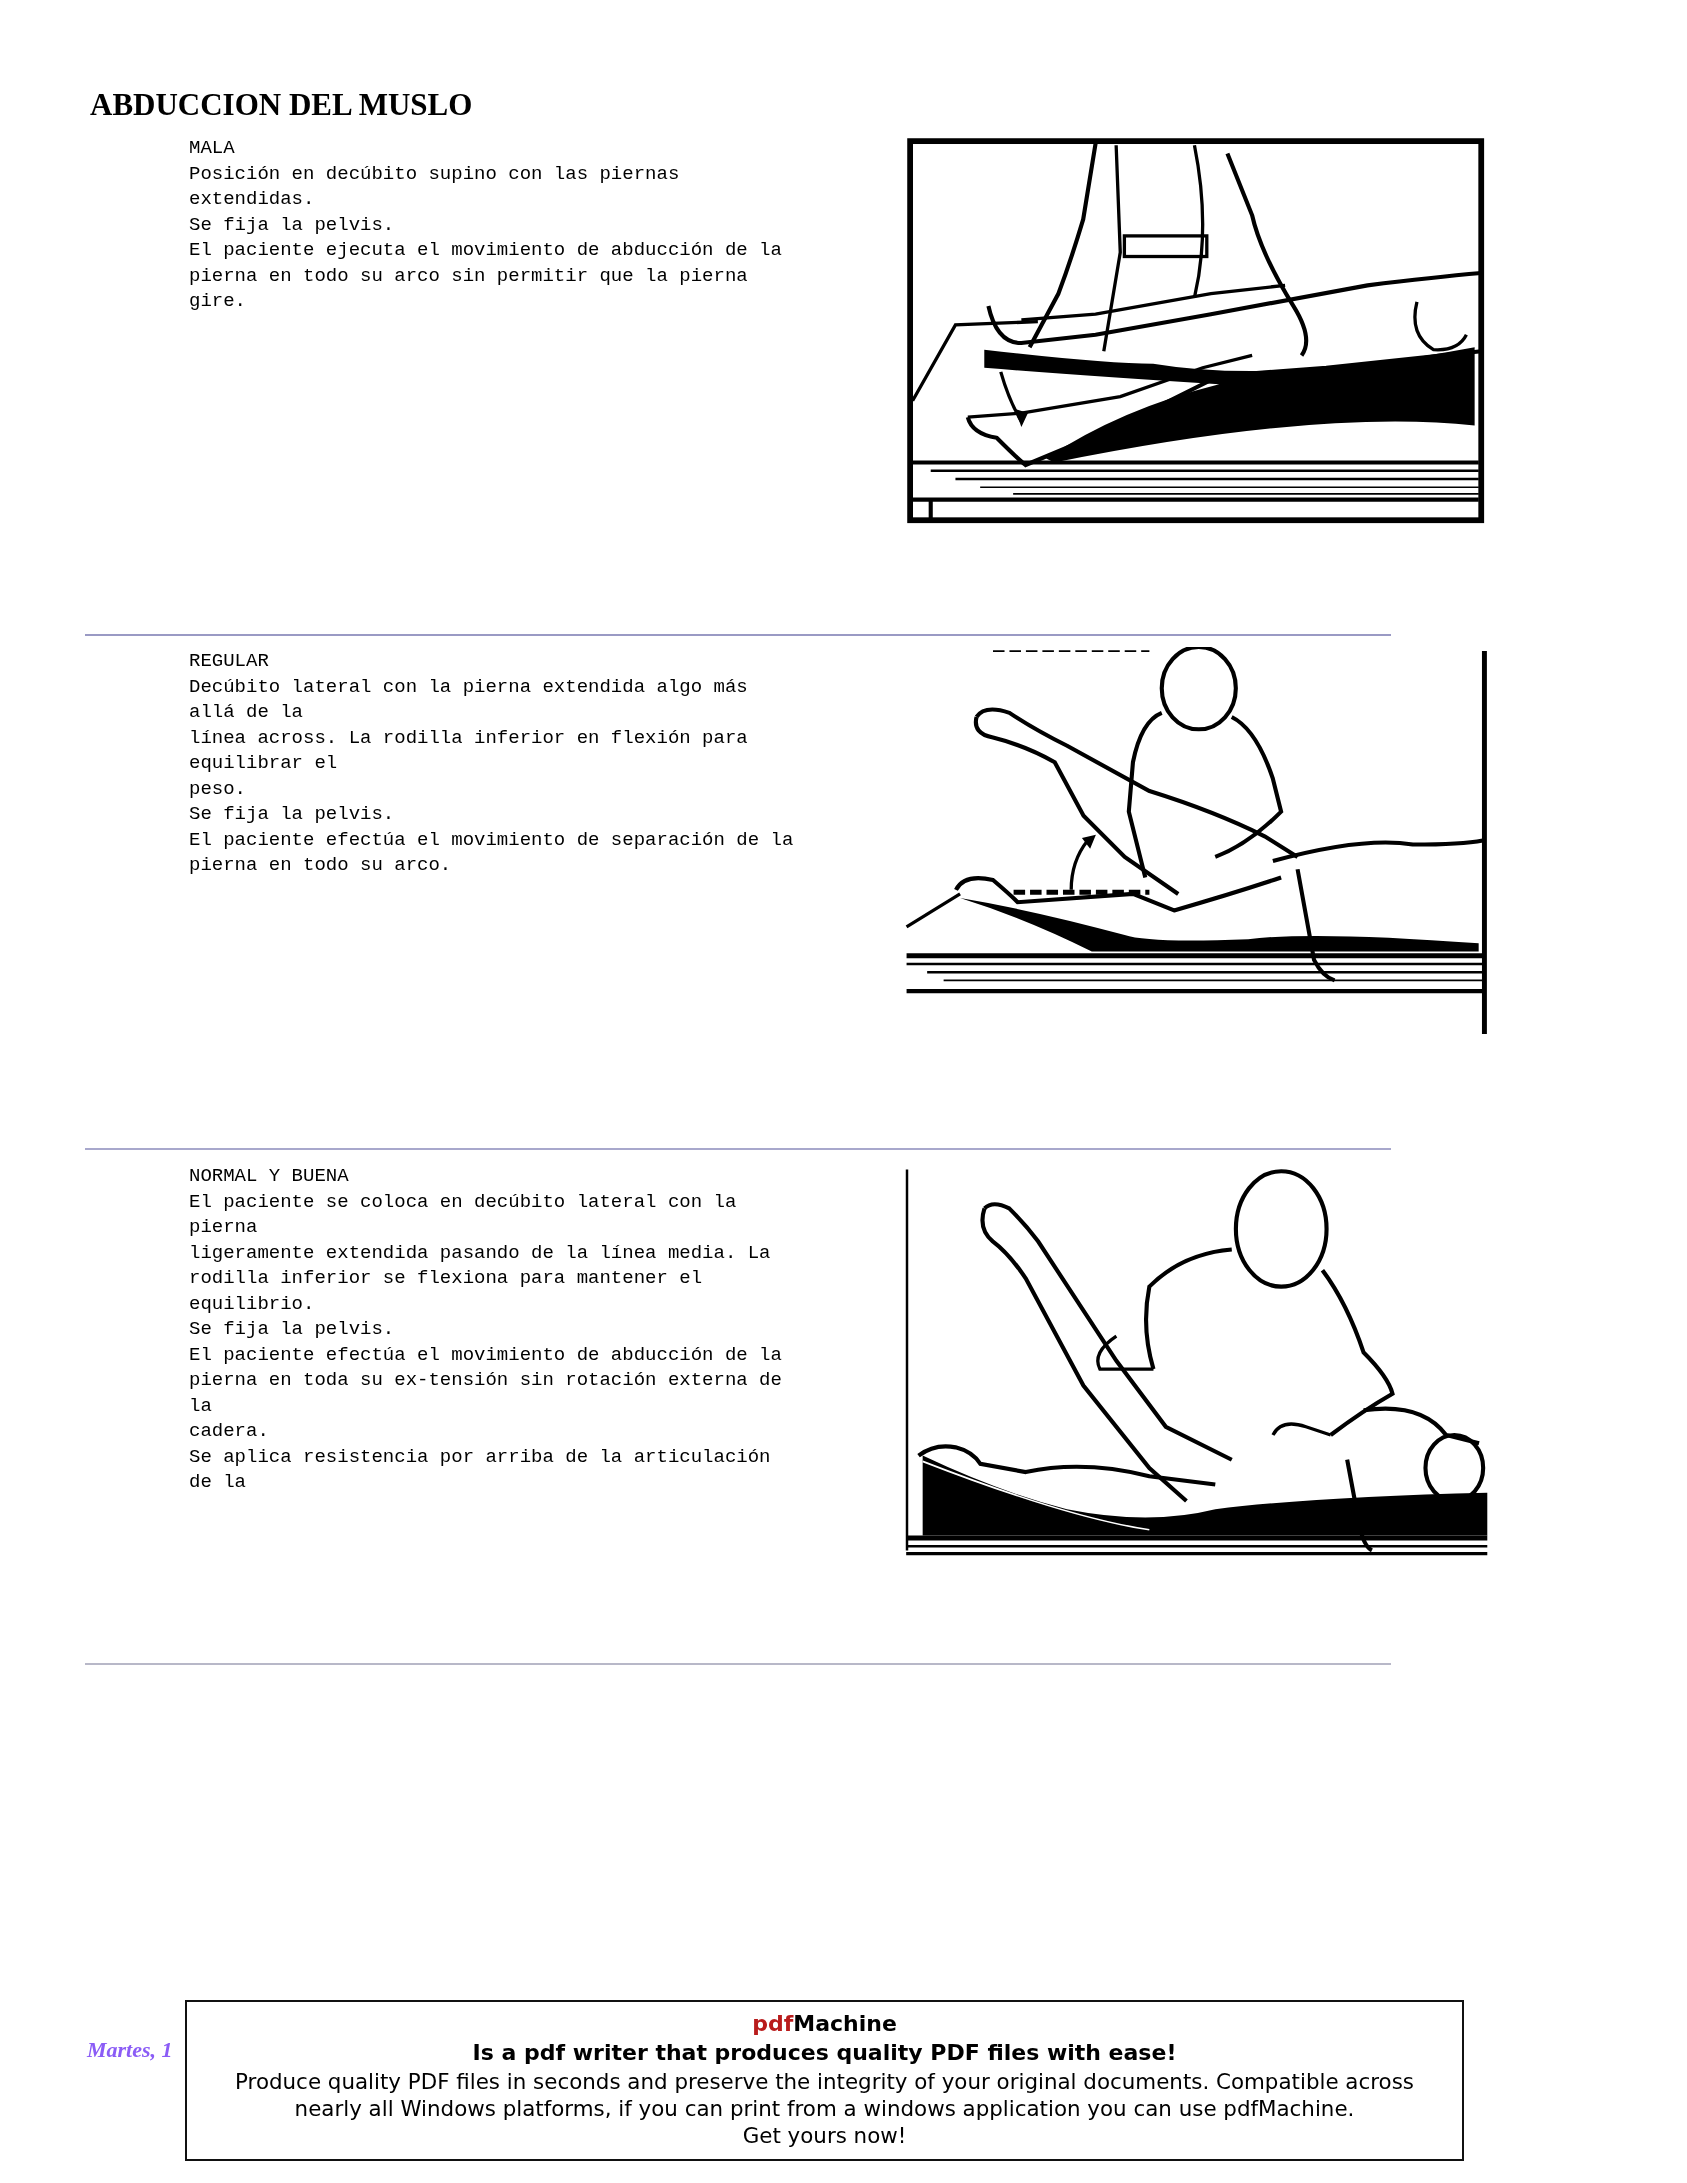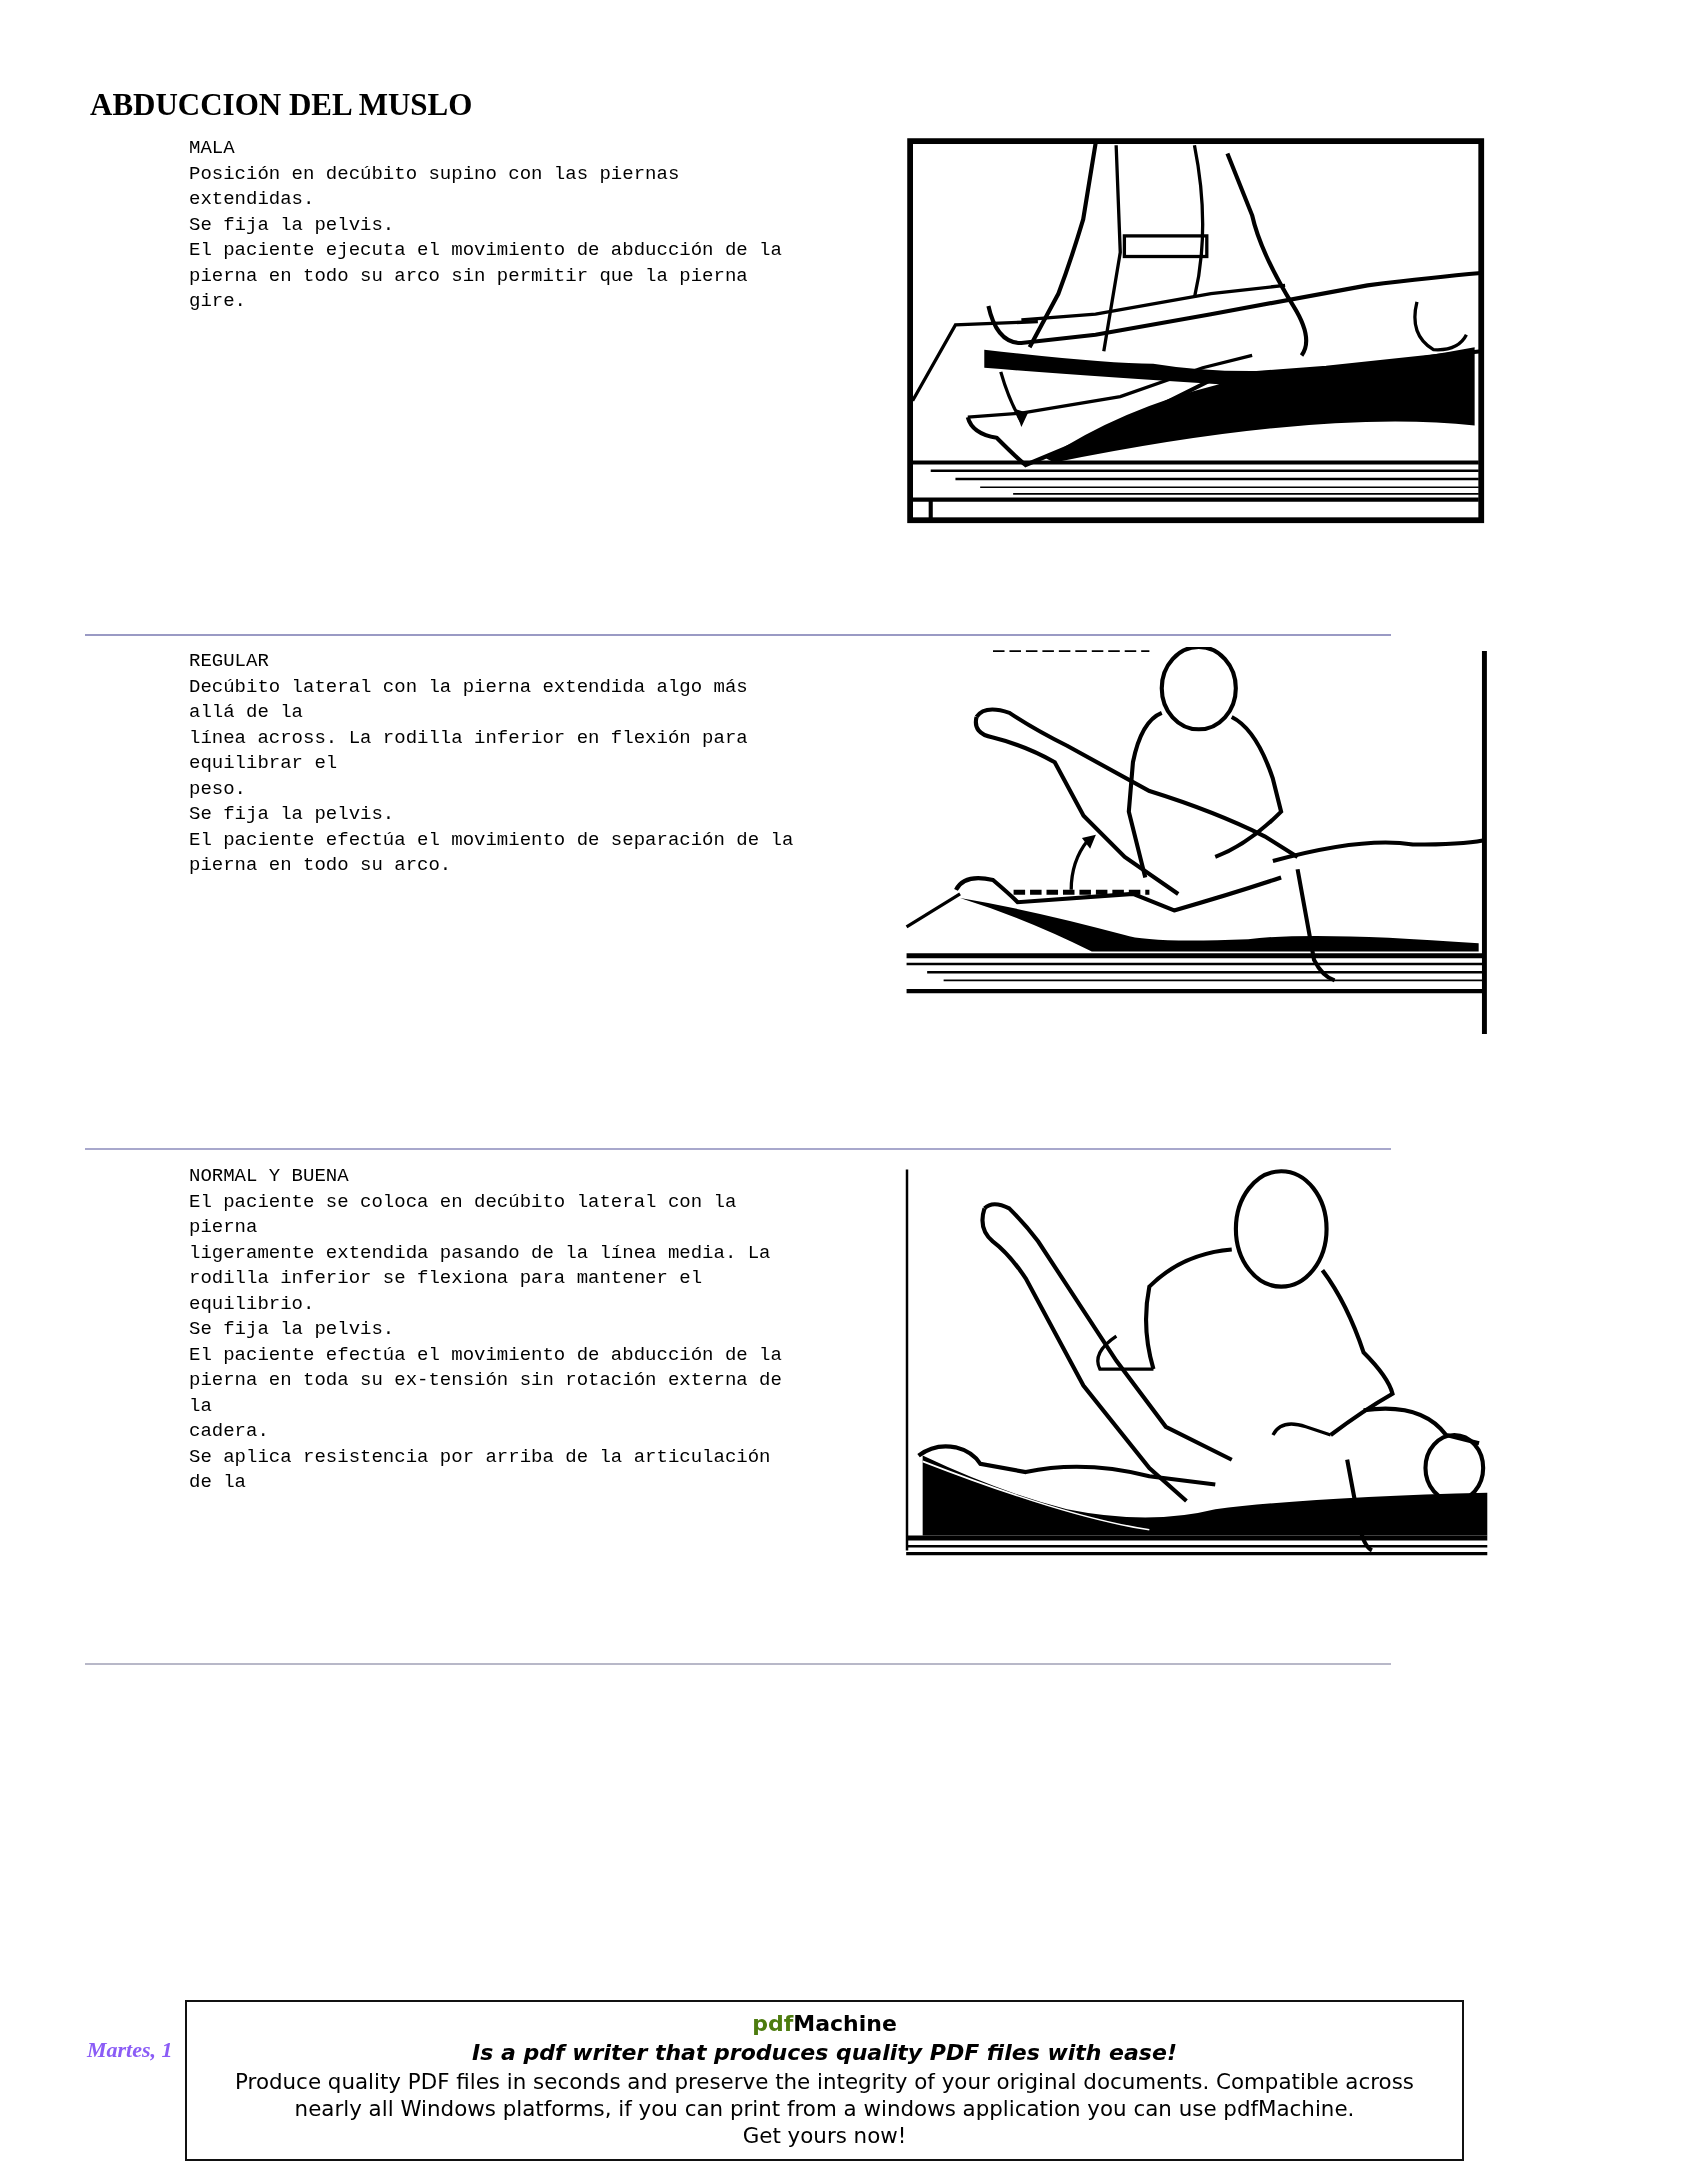--- a/index.html
+++ b/index.html
@@ -28,21 +28,21 @@
     font-family: "Liberation Serif", "DejaVu Serif", serif;
     font-style: italic; font-weight: bold; font-size: 22px;
   }
   .banner {
     position: absolute; left: 185px; top: 2000px; width: 1279px; height: 161px;
     border: 2.5px solid #111; background: #fff; box-sizing: border-box;
     text-align: center;
     font-family: "DejaVu Sans", "Liberation Sans", sans-serif;
   }
   .banner .brand { font-weight: bold; font-size: 22px; margin-top: 8.2px; line-height: 28px; }
-  .banner .tagline { font-weight: bold; font-size: 22px; line-height: 30px; font-style: italic; }
+  .banner .tagline { font-weight: bold; font-size: 22px; line-height: 30px; }
   .banner .desc { font-size: 21.4px; line-height: 27px; }
   .banner .cta { font-size: 21.4px; line-height: 28px; }
 </style>
 </head>
 <body>
 
 <h1 class="page-title">ABDUCCION DEL MUSLO</h1>
 
 <div class="section-text" style="top:136px;">
   <p>MALA</p>
@@ -171,20 +171,20 @@
     <path d="M540,360 L555,440 Q560,465 570,470" fill="none" stroke="#000" stroke-width="5"></path>
   </svg>
 </div>
 
 <div class="separator" style="top:1663px; background:#b8b8c8;"></div>
 
 <div class="footer-date" style="color:#8b5cf6;">Martes, 1</div>
 
 <div class="banner">
   <div class="brand">
-    <span style="color:#4d7c0f;">pdf</span><span>Machine</span>
+    <span style="color:#b91c1c;">pdf</span><span>Machine</span>
   </div>
   <div class="tagline">Is a pdf writer that produces quality PDF files with ease!</div>
   <div class="desc">Produce quality PDF files in seconds and preserve the integrity of your original documents. Compatible across</div>
   <div class="desc">nearly all Windows platforms, if you can print from a windows application you can use pdfMachine.</div>
   <div class="cta">Get yours now!</div>
 </div>
 
 
 </body></html>

